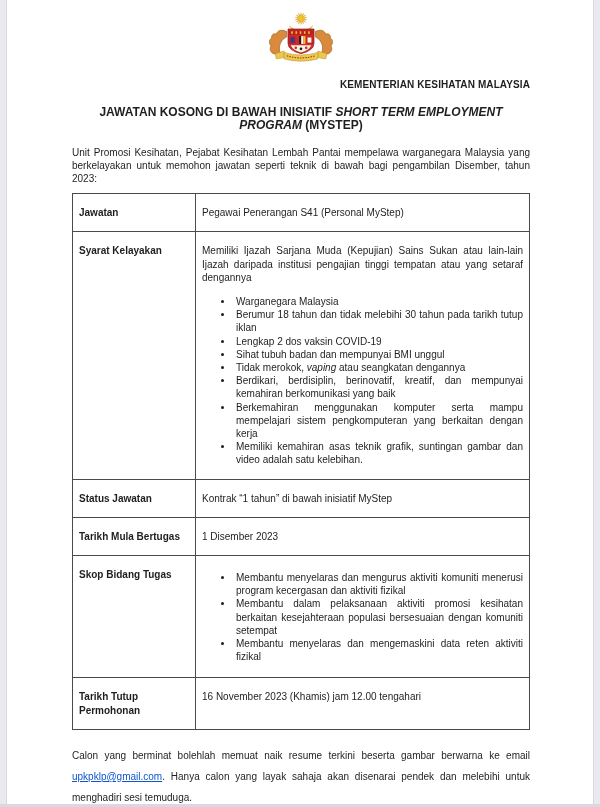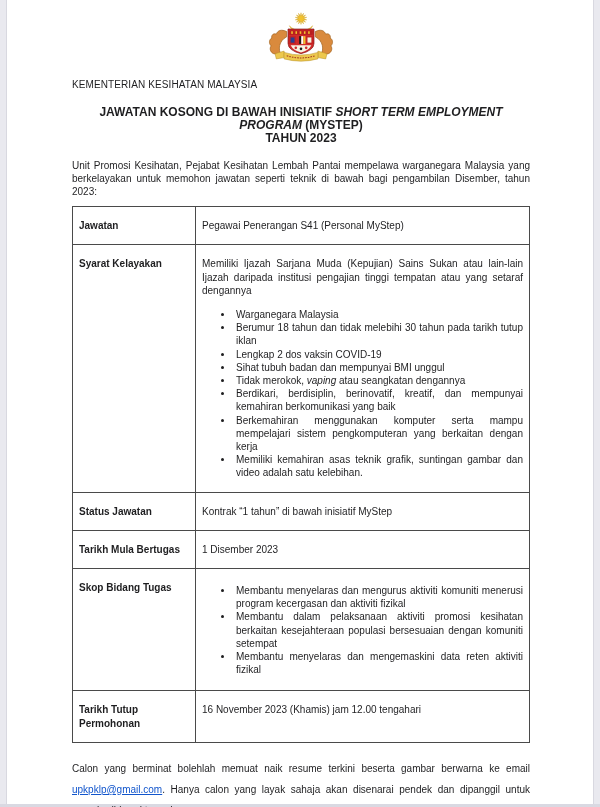--- a/index.html
+++ b/index.html
@@ -6,21 +6,21 @@
   body{
     width:600px;height:807px;position:relative;background:#ffffff;
     font-family:"Liberation Sans",sans-serif;color:#1e1e20;overflow:hidden;
   }
   .edge{position:absolute;background:#e9e9ef;}
   .edge-left{left:0;top:0;width:6px;height:100%;border-right:1px solid #d8d8e0;}
   .edge-right{right:0;top:0;width:6px;height:100%;border-left:1px solid #d8d8e0;}
   .edge-bottom{left:0;bottom:0;width:100%;height:3px;background:#d9d9e2;}
   .content{position:absolute;left:72px;top:12px;width:458px;font-size:10px;line-height:13.2px;}
   .emblem{width:78px;height:60px;margin:0 auto 7px auto;display:block;}
-  .org{text-align:left;font-weight:normal;font-size:10px;line-height:12.5px;letter-spacing:.1px;}
+  .org{text-align:right;font-weight:bold;font-size:10px;line-height:12.5px;letter-spacing:.1px;}
   .doc-title{text-align:center;font-weight:bold;font-size:12px;line-height:13px;margin-top:14px;}
   .intro{text-align:justify;margin:14px 0 0 0;}
   table.vtable{border-collapse:collapse;width:458px;margin-top:8px;table-layout:fixed;}
   table.vtable td{border:1px solid #4a4a4a;vertical-align:top;padding:12px 6px;font-size:10px;line-height:13.2px;}
   td.lbl{width:110px;font-weight:bold;}
   td.val{text-align:justify;}
   td.val-pad{padding-bottom:14px;}
   ul.blts{margin:11px 0 0 0;padding-left:32px;}
   ul.blts-tight{margin:3px 0 2px 0;padding-left:32px;}
   ul.blts li, ul.blts-tight li{text-align:justify;padding-left:2px;}
@@ -74,21 +74,20 @@
       <path d="M20,64 L34,60 L34,70 L22,72 Z" fill="#edc84e" stroke="#b8912a" stroke-width="0.8"></path>
       <path d="M100,64 L86,60 L86,70 L98,72 Z" fill="#edc84e" stroke="#b8912a" stroke-width="0.8"></path>
       <path d="M34,62 Q60,70 86,62 L86,72 Q60,79 34,72 Z" fill="#edc84e" stroke="#b8912a" stroke-width="0.8"></path>
       <path d="M38,67 Q60,74 82,67" fill="none" stroke="#a33b1f" stroke-width="1.6" stroke-dasharray="2.5,1.6"></path>
     </svg>
 
     <div class="org">KEMENTERIAN KESIHATAN MALAYSIA</div>
 
     <div class="doc-title">
       <div><span>JAWATAN KOSONG DI BAWAH INISIATIF</span> <i>SHORT TERM EMPLOYMENT PROGRAM</i> <span>(MYSTEP)</span></div>
-      <div>TAHUN 2023</div>
     </div>
 
     <p class="intro">Unit Promosi Kesihatan, Pejabat Kesihatan Lembah Pantai mempelawa warganegara Malaysia yang berkelayakan untuk memohon jawatan seperti teknik di bawah bagi pengambilan Disember, tahun 2023:</p>
 
     <table class="vtable">
       <tbody>
           <tr>
         <td class="lbl">Jawatan</td>
         <td class="val">Pegawai Penerangan S41 (Personal MyStep)</td>
       </tr>
@@ -126,16 +125,16 @@
           </ul>
         </td>
       </tr>
       <tr>
         <td class="lbl">Tarikh Tutup Permohonan</td>
         <td class="val">16 November 2023 (Khamis) jam 12.00 tengahari</td>
       </tr>
     </tbody>
       </table>
 
-    <p class="footer"><span>Calon yang berminat bolehlah memuat naik resume terkini beserta gambar berwarna ke email</span> <a class="email-link">upkpklp@gmail.com</a><span>. Hanya calon yang layak sahaja akan disenarai pendek dan dipanggil untuk menghadiri sesi temuduga.</span></p>
+    <p class="footer"><span>Calon yang berminat bolehlah memuat naik resume terkini beserta gambar berwarna ke email</span> <a class="email-link">upkpklp@gmail.com</a><span>. Hanya calon yang layak sahaja akan disenarai pendek dan melebihi untuk menghadiri sesi temuduga.</span></p>
 
   </div>
 </div>
 
 </body></html>

